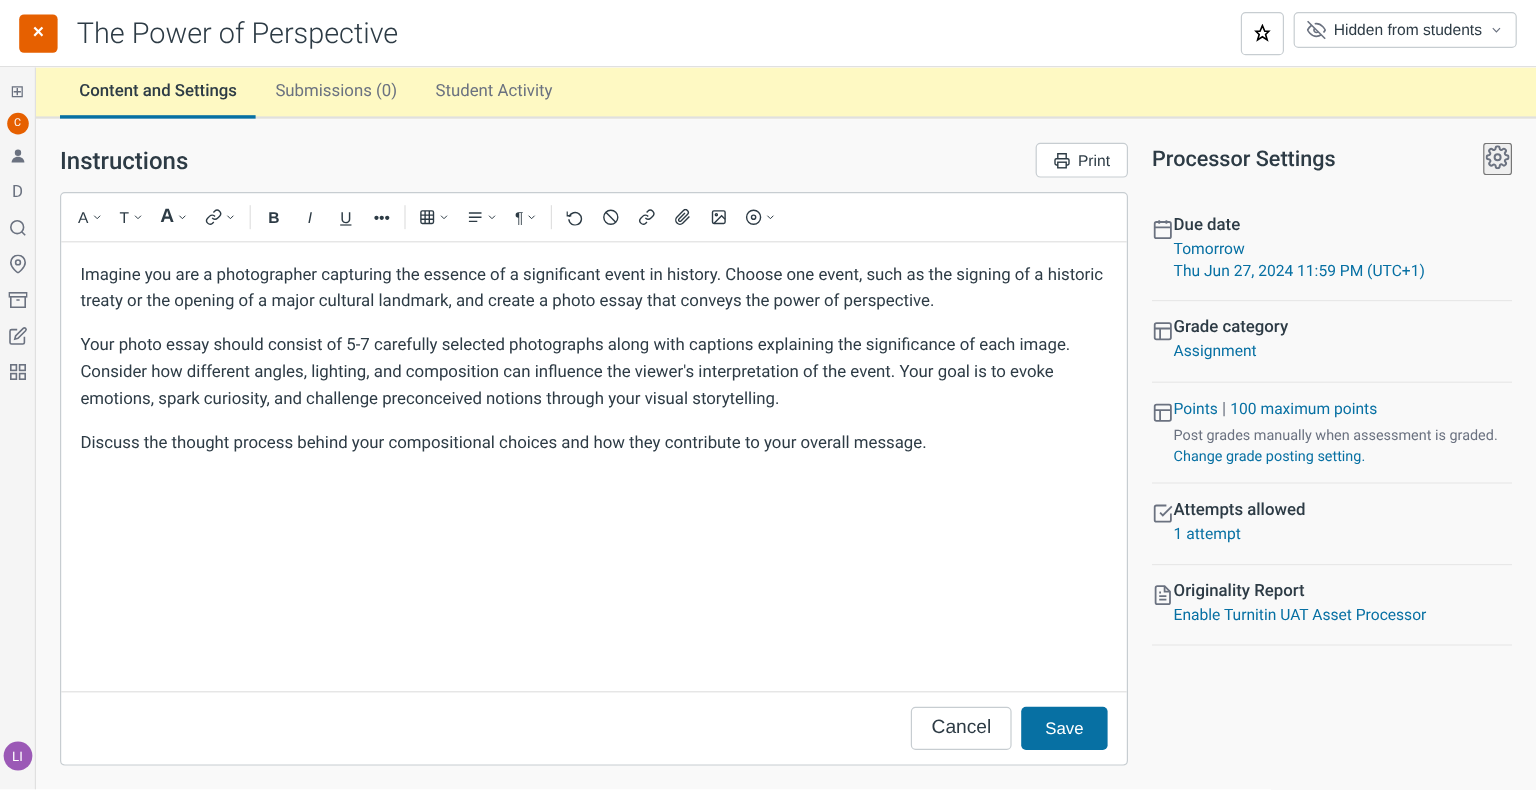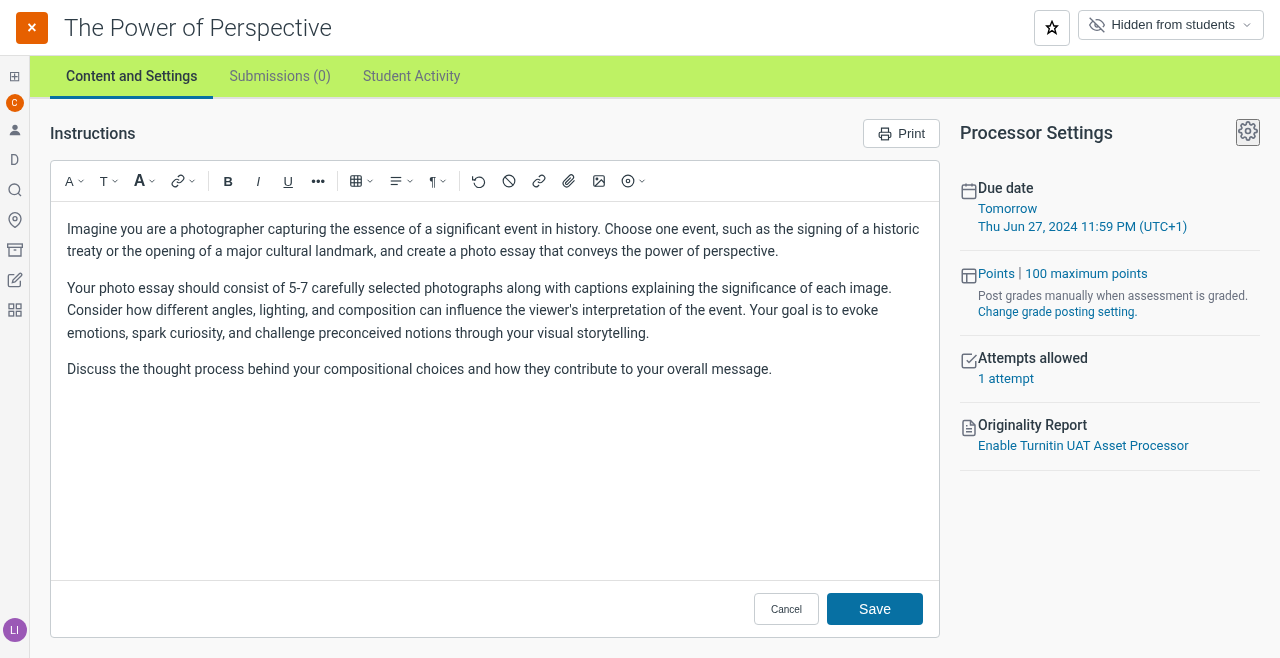--- a/index.html
+++ b/index.html
@@ -22,49 +22,49 @@
 
     
     .left-sidebar { width: 30px; background: #f5f5f5; border-right: 1px solid #e0e0e0; display: flex; flex-direction: column; align-items: center; padding: 8px 0; gap: 6px; overflow: hidden; }
     .sidebar-icon { width: 24px; height: 24px; display: flex; align-items: center; justify-content: center; border-radius: 3px; cursor: pointer; color: #6b7280; font-size: 14px; }
     .sidebar-icon-pill { background: #e66000; color: #fff; border-radius: 50%; width: 18px; height: 18px; font-size: 9px; display: flex; align-items: center; justify-content: center; }
 
     
     .content-area { flex: 1; display: flex; flex-direction: column; overflow: hidden; }
 
     
-    .tabs-bar { display: flex; border-bottom: 2px solid #e0e0e0; padding: 0 20px; background: #bef264; }
+    .tabs-bar { display: flex; border-bottom: 2px solid #e0e0e0; padding: 0 20px; background: #fef9c3; }
     .tab { padding: 12px 16px; font-size: 14px; cursor: pointer; color: #6b7280; border-bottom: 3px solid transparent; margin-bottom: -2px; text-decoration: none; }
     .tab.active { color: #2d3b45; border-bottom-color: #0770a3; font-weight: 500; }
 
     
     .page-body { display: flex; flex: 1; overflow: hidden; padding: 20px; gap: 20px; background: #f9f9f9; }
 
     
     .instructions-panel { flex: 1; display: flex; flex-direction: column; }
     .instructions-header { display: flex; align-items: center; justify-content: space-between; margin-bottom: 12px; }
-    .instructions-title { font-size: 16px; font-weight: 500; color: #2d3b45; }
+    .instructions-title { font-size: 20px; font-weight: 500; color: #2d3b45; }
     .print-btn { display: flex; align-items: center; gap: 6px; border: 1px solid #c7cdd1; border-radius: 4px; padding: 6px 14px; background: #fff; cursor: pointer; font-size: 13px; color: #2d3b45; }
 
     
     .editor-container { background: #fff; border: 1px solid #c7cdd1; border-radius: 4px; flex: 1; display: flex; flex-direction: column; }
     .editor-toolbar { display: flex; align-items: center; gap: 2px; padding: 6px 8px; border-bottom: 1px solid #e0e0e0; flex-wrap: wrap; }
     .toolbar-btn { width: 28px; height: 28px; display: flex; align-items: center; justify-content: center; border: none; background: transparent; cursor: pointer; border-radius: 3px; color: #2d3b45; font-size: 13px; }
     .toolbar-btn.bold { font-weight: bold; }
     .toolbar-btn.italic { font-style: italic; }
     .toolbar-divider { width: 1px; height: 20px; background: #e0e0e0; margin: 0 3px; }
     .toolbar-dropdown { display: flex; align-items: center; gap: 2px; border: none; background: transparent; cursor: pointer; color: #2d3b45; font-size: 13px; padding: 4px 6px; border-radius: 3px; }
 
     .editor-content { padding: 16px; flex: 1; line-height: 1.6; color: #2d3b45; font-size: 14px; overflow-y: auto; }
     .editor-content p { margin-bottom: 14px; }
     .editor-content p:last-child { margin-bottom: 0; }
 
     .editor-actions { display: flex; justify-content: flex-end; gap: 8px; padding: 12px 16px; border-top: 1px solid #e0e0e0; }
-    .btn-cancel { padding: 8px 16px; border: 1px solid #c7cdd1; border-radius: 4px; background: #fff; cursor: pointer; font-size: 10px; color: #2d3b45; }
-    .btn-save { padding: 8px 32px; border: none; border-radius: 4px; background: #0770a3; cursor: pointer; font-size: 14px; color: #fff; font-weight: 500; }
+    .btn-cancel { padding: 8px 16px; border: 1px solid #c7cdd1; border-radius: 4px; background: #fff; cursor: pointer; font-size: 16px; color: #2d3b45; }
+    .btn-save { padding: 8px 20px; border: none; border-radius: 4px; background: #0770a3; cursor: pointer; font-size: 14px; color: #fff; font-weight: 500; }
 
     
     .settings-panel { width: 300px; flex-shrink: 0; }
     .settings-header { display: flex; align-items: center; justify-content: space-between; margin-bottom: 20px; }
     .settings-title { font-size: 18px; font-weight: 500; color: #2d3b45; }
     .settings-gear { color: #6b7280; cursor: pointer; }
 
     .setting-item { display: flex; padding: 14px 0; border-bottom: 1px solid #e8e8e8; }
     .setting-icon { flex-shrink: 0; margin-top: 2px; color: #6b7280; }
     .setting-content { flex: 1; }
@@ -323,20 +323,33 @@
                   <line x1="3" y1="10" x2="21" y2="10"></line>
                 </svg>
             </div>
             <div class="setting-content">
               <div class="setting-label">Due date</div>
               <a class="setting-value">Tomorrow</a>
               <a class="setting-value">Thu Jun 27, 2024 11:59 PM (UTC+1)</a>
             </div>
           </div>
 
+          <div class="setting-item">
+            <div class="setting-icon">
+              <svg width="18" height="18" viewBox="0 0 24 24" fill="none" stroke="currentColor" stroke-width="2">
+                  <rect x="3" y="3" width="18" height="18" rx="2"></rect>
+                  <line x1="3" y1="9" x2="21" y2="9"></line>
+                  <line x1="9" y1="21" x2="9" y2="9"></line>
+                </svg>
+            </div>
+            <div class="setting-content">
+              <div class="setting-label">Grade category</div>
+              <a class="setting-value">Assignment</a>
+            </div>
+          </div>
 
           <div class="setting-item">
             <div class="setting-icon">
               <svg width="18" height="18" viewBox="0 0 24 24" fill="none" stroke="currentColor" stroke-width="2">
                   <rect x="3" y="3" width="18" height="18" rx="2"></rect>
                   <line x1="3" y1="9" x2="21" y2="9"></line>
                   <line x1="9" y1="21" x2="9" y2="9"></line>
                 </svg>
             </div>
             <div class="setting-content">

